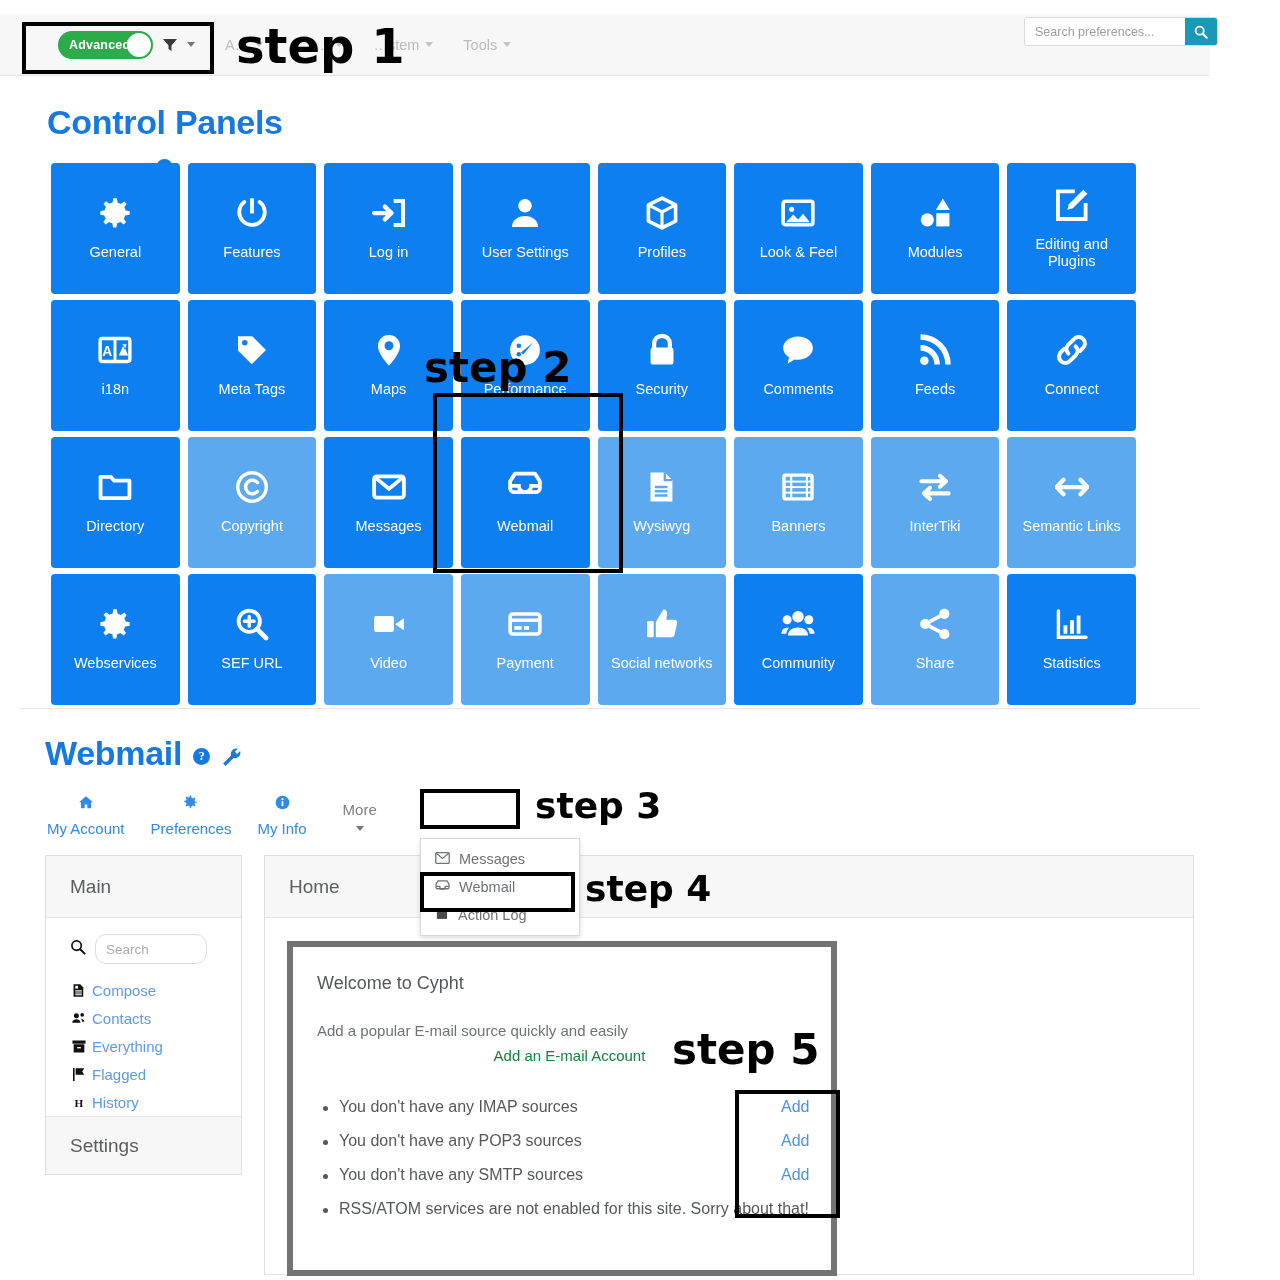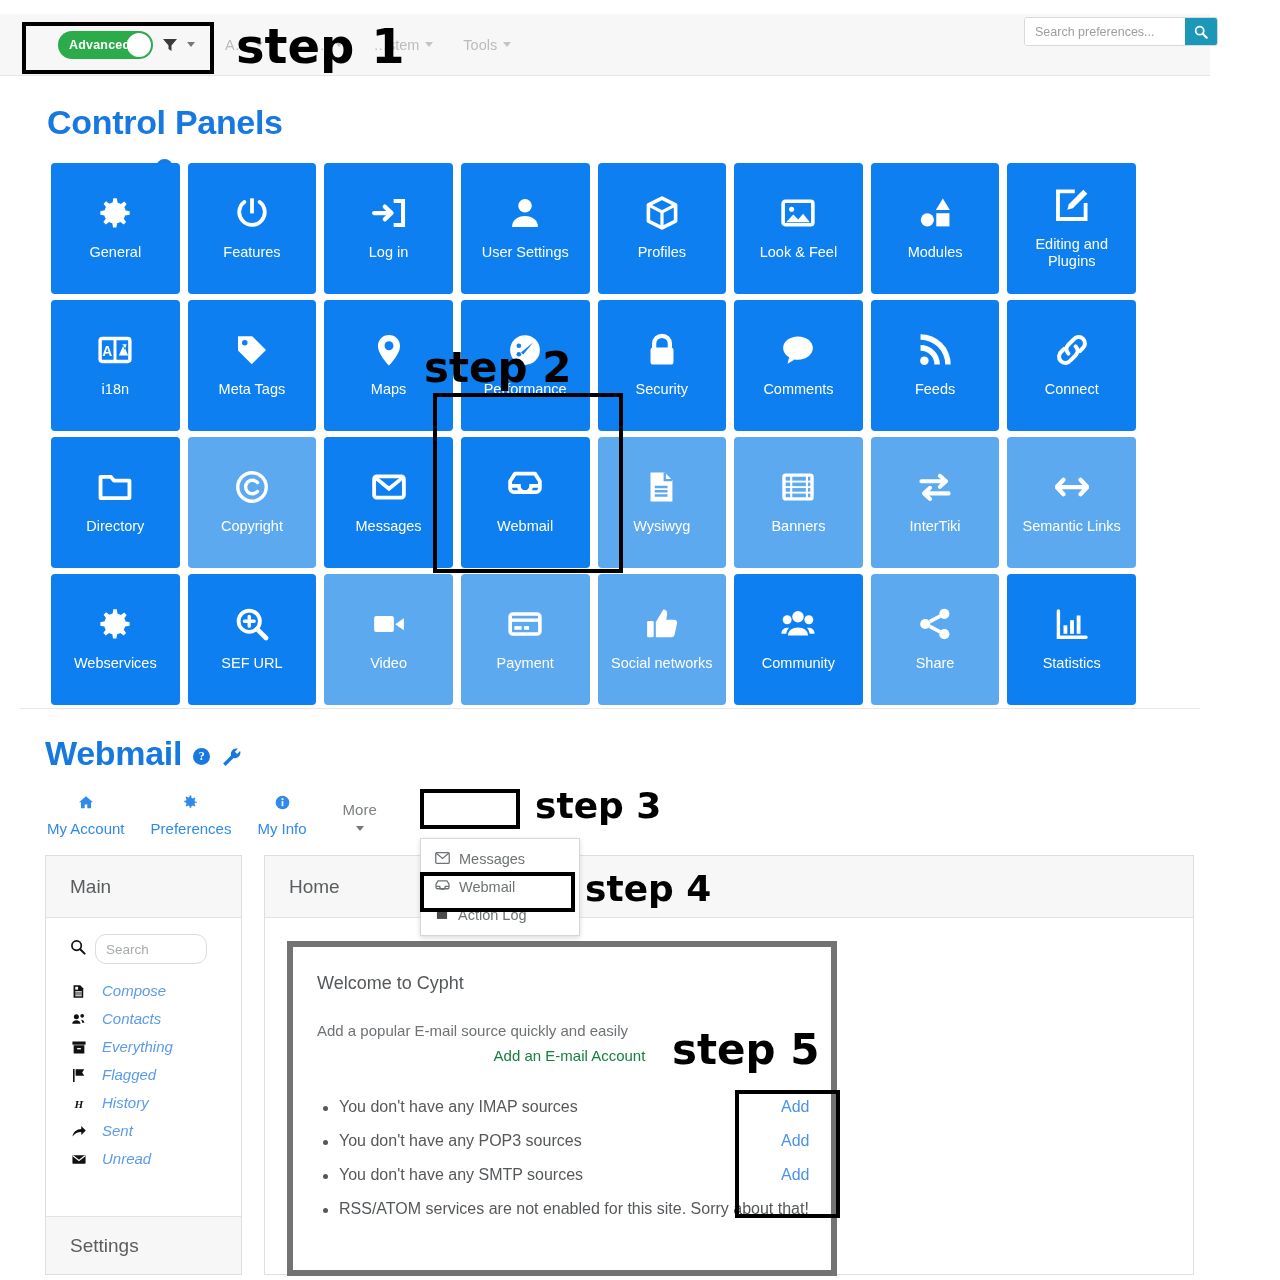--- a/index.html
+++ b/index.html
@@ -97,37 +97,37 @@
     background:#fff; border:1px solid #d6d6d6; box-shadow:0 2px 5px rgba(0,0,0,.14);
     padding:6px 0; z-index:30;
   }
   .dropdown .ditem {
     display:flex; align-items:center; gap:9px; padding:6px 14px;
     font-size:14.5px; color:#6f7375; white-space:nowrap;
   }
 
   
   .sidebar {
-    position:absolute; left:45px; top:855px; width:197px; height:420px;
+    position:absolute; left:45px; top:855px; width:197px; height:320px;
     background:#fff; border:1px solid #dedede;
   }
   .panel-head {
     height:62px; background:#f7f7f7; border-bottom:1px solid #e3e3e3;
     display:flex; align-items:center; padding-left:24px;
     font-size:19px; color:#5a5d5f;
   }
   .sb-body { padding:16px 0 0 0; }
   .sb-search { display:flex; align-items:center; gap:9px; padding:0 0 0 24px; margin-bottom:12px; }
   .sb-search .sinput {
     width:112px; height:30px; border:1px solid #dcdcdc; border-radius:11px; background:#fff;
     display:flex; align-items:center; padding-left:10px; font-size:13.5px; color:#a7abad;
   }
   .sb-item {
-    display:flex; align-items:flex-end; gap:15px; padding:5.5px 0 5.5px 24px;
-    font-size:15px; color:#5b9bea;font-style:italic;
+    display:flex; align-items:center; gap:5px; padding:5.5px 0 5.5px 24px;
+    font-size:15px; color:#5b9bea;
   }
   .sb-item .ic { width:17px; display:flex; justify-content:center; color:#1b1b1b; }
   .sb-foot {
     position:absolute; left:0; bottom:0; width:100%; height:58px;
     background:#f7f7f7; border-top:1px solid #e3e3e3;
     display:flex; align-items:center; padding-left:24px; font-size:19px; color:#5a5d5f;
   }
 
   .content {
     position:absolute; left:264px; top:855px; width:930px; height:420px;

